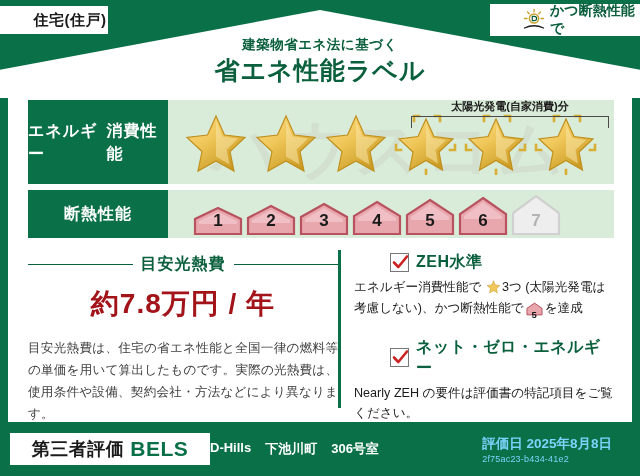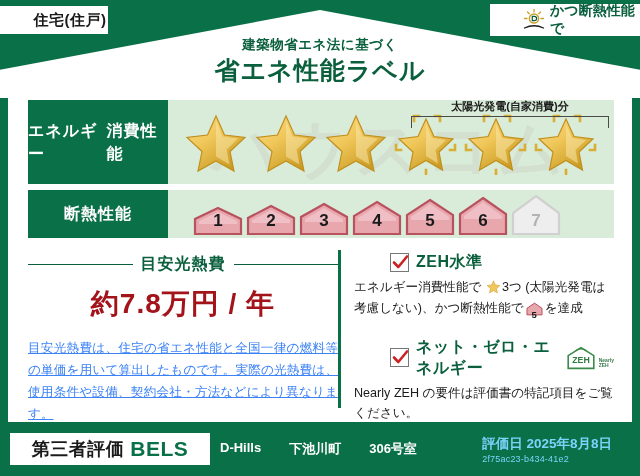--- a/index.html
+++ b/index.html
@@ -142,21 +142,21 @@
   }
   .cost-head .rule { flex: 1 1 auto; height: 1.6px; background: #0a5f3c; }
   .cost-head .txt { font-size: 16px; font-weight: bold; color: #0a5f3c; letter-spacing: 1px; }
 
   .cost-value {
     text-align: center; margin-top: 10px;
     font-size: 28px; font-weight: bold; color: #a3131a; letter-spacing: 1px;
   }
   .cost-note {
     margin-top: 14px; font-size: 12.6px; line-height: 1.75;
-    color: #3b82f6; text-align: justify; text-decoration: underline;
+    color: #404040; text-align: justify;
   }
 
   
   .zeh-block { margin-top: 4px; }
   .zeh-block + .zeh-block { margin-top: 14px; }
   .zeh-title { display: flex; align-items: center; gap: 7px; padding-left: 36px; }
   .checkbox {
     width: 19px; height: 19px; flex: 0 0 19px;
     border: 1.4px solid #777; background: #fff;
     position: relative;
@@ -188,22 +188,22 @@
   }
   .bels-badge {
     margin-left: 10px; height: 32px; min-width: 200px;
     background: #ffffff;
     display: flex; align-items: center; justify-content: center; gap: 6px;
     padding: 0 10px;
   }
   .bels-jp { font-size: 18px; font-weight: bold; color: #1a1a1a; letter-spacing: .5px; }
   .bels-en { font-size: 21px; font-weight: bold; color: #0a7048; letter-spacing: .5px; }
   .footer-addr {
-    margin-left: 10px; color: #ffffff; font-size: 13px; font-weight: bold;
-    display: flex; gap: 28px; white-space: nowrap;
+    color: #ffffff; font-size: 13px; font-weight: bold;
+    display: flex; gap: 14px; white-space: nowrap;
   }
   .footer-right {
     margin-left: auto; margin-right: 28px; color: #7dd3fc;
   }
   .footer-date { font-size: 13.5px; font-weight: bold; }
   .footer-id { font-size: 9px; margin-top: 1px; letter-spacing: .2px; }
 </style>
 </head>
 <body>
 
@@ -423,31 +423,20 @@
         </div>
 
         <div class="zeh-block">
           <div class="zeh-title">
             <span class="checkbox">
               <svg width="17" height="17" viewBox="0 0 17 17">
                 <path d="M2 8.5 L6.3 13 L15 2.5" fill="none" stroke="#cc2222" stroke-width="2.6" stroke-linecap="round" stroke-linejoin="round"></path>
               </svg>
             </span>
             <span class="zeh-title-txt">ネット・ゼロ・エネルギー</span>
-            <span class="zeh-logo">
-              <svg width="32" height="26" viewBox="0 0 40 32">
-                <path d="M20 3 L36 13 L36 29 L4 29 L4 13 Z" fill="#ffffff" stroke="#3a8a4a" stroke-width="2"></path>
-                <path d="M13 7 Q20 2 27 7" fill="none" stroke="#3a8a4a" stroke-width="1.6"></path>
-                <text x="20" y="22" font-size="11" font-weight="bold" fill="#2e7d3e" text-anchor="middle" font-family="Liberation Sans, sans-serif">ZEH</text>
-              </svg>
-              <span class="zeh-logo-sub">
-                <span>Nearly</span><br>
-                <span>ZEH</span>
-              </span>
-            </span>
           </div>
           <div class="zeh-body">Nearly ZEH の要件は評価書の特記項目をご覧ください。</div>
         </div>
 
       </div>
     </div>
   </div>
 
   <div class="footer">
     <div class="bels-badge">

